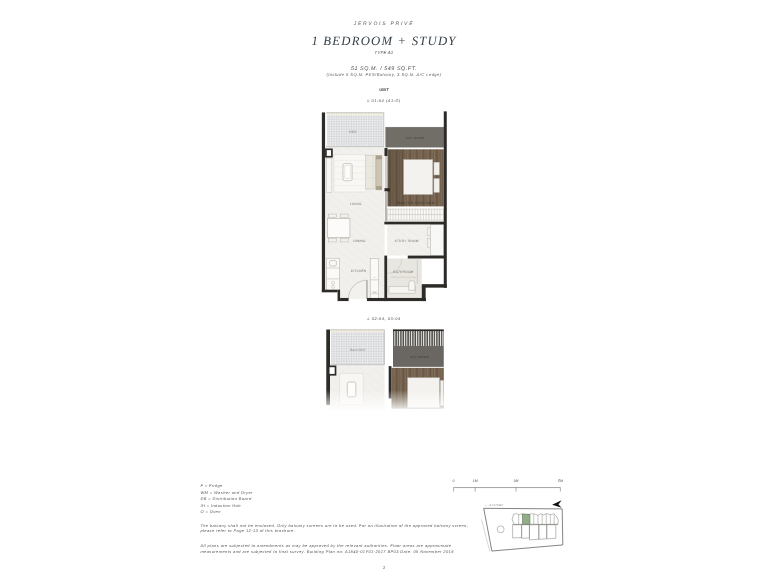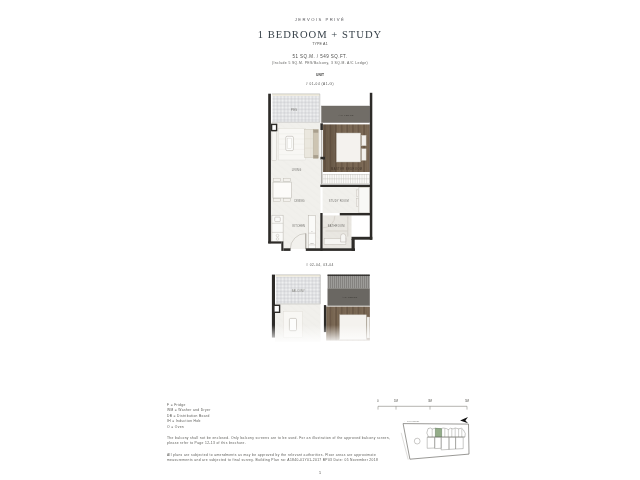--- a/index.html
+++ b/index.html
@@ -1,16 +1,16 @@
 <!DOCTYPE html>
 <html><head>
 <meta charset="utf-8">
 <style>
   html,body{margin:0;padding:0;background:#ffffff;}
-  #page{position:relative;width:640px;height:480px;background:#ffffff;overflow:hidden;}
+  #page{position:relative;width:640px;height:480px;background:#ffffff;overflow:hidden;font-style:italic;}
   svg{display:block;}
   text{font-family:"Liberation Sans",sans-serif;}
 </style>
 </head>
 <body>
 <div id="page">
 <svg width="640" height="480" viewBox="0 0 640 480">
 <defs>
   <pattern id="grid" width="1.4" height="1.4" patternUnits="userSpaceOnUse">
     <rect width="1.4" height="1.4" fill="#f2f3f4"></rect>

